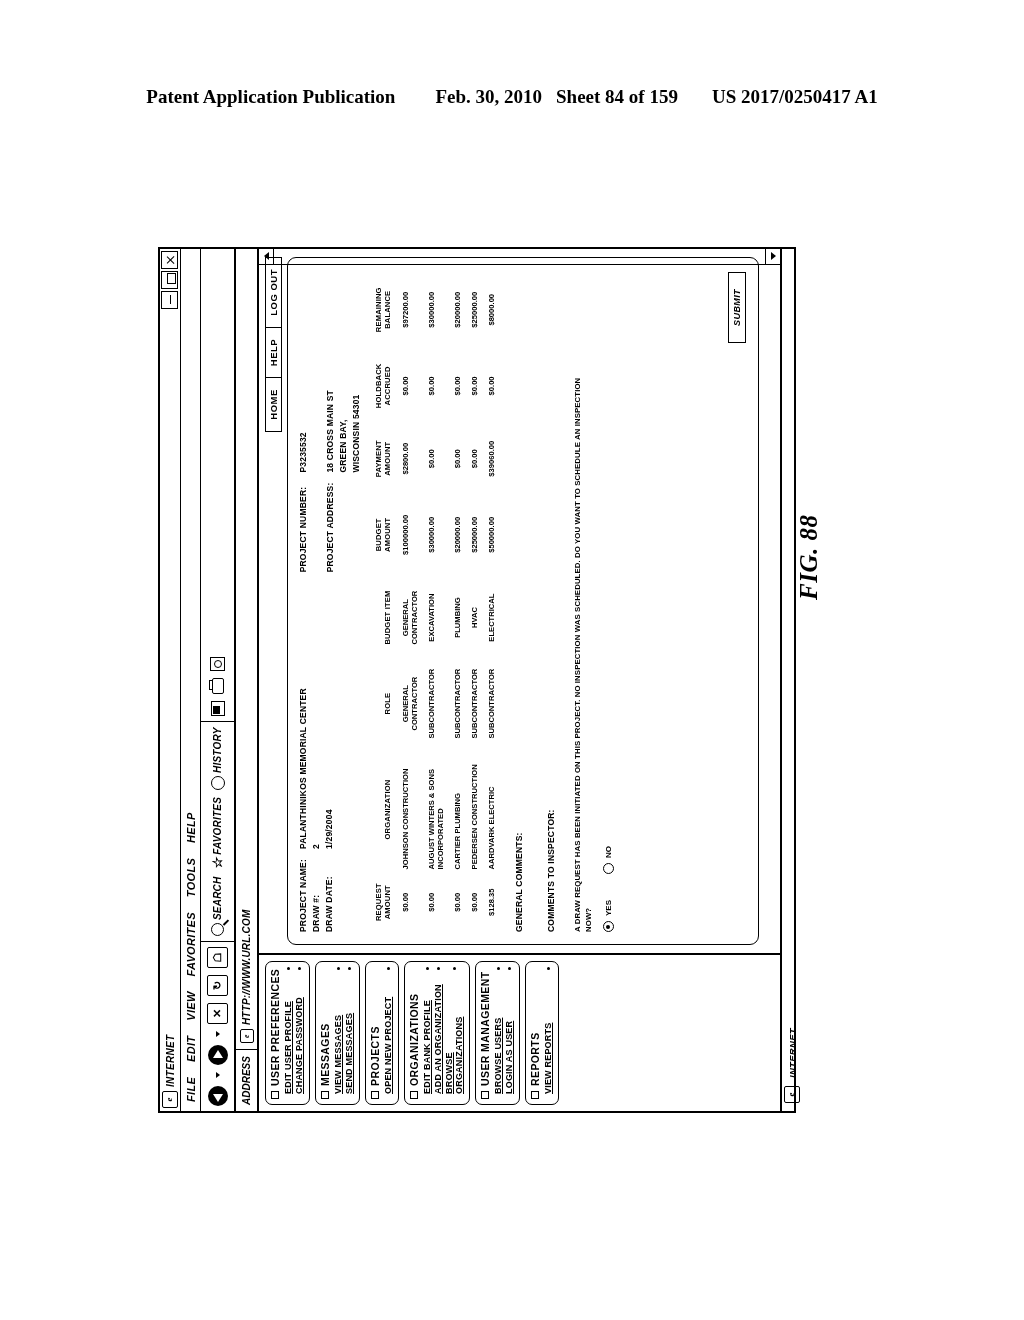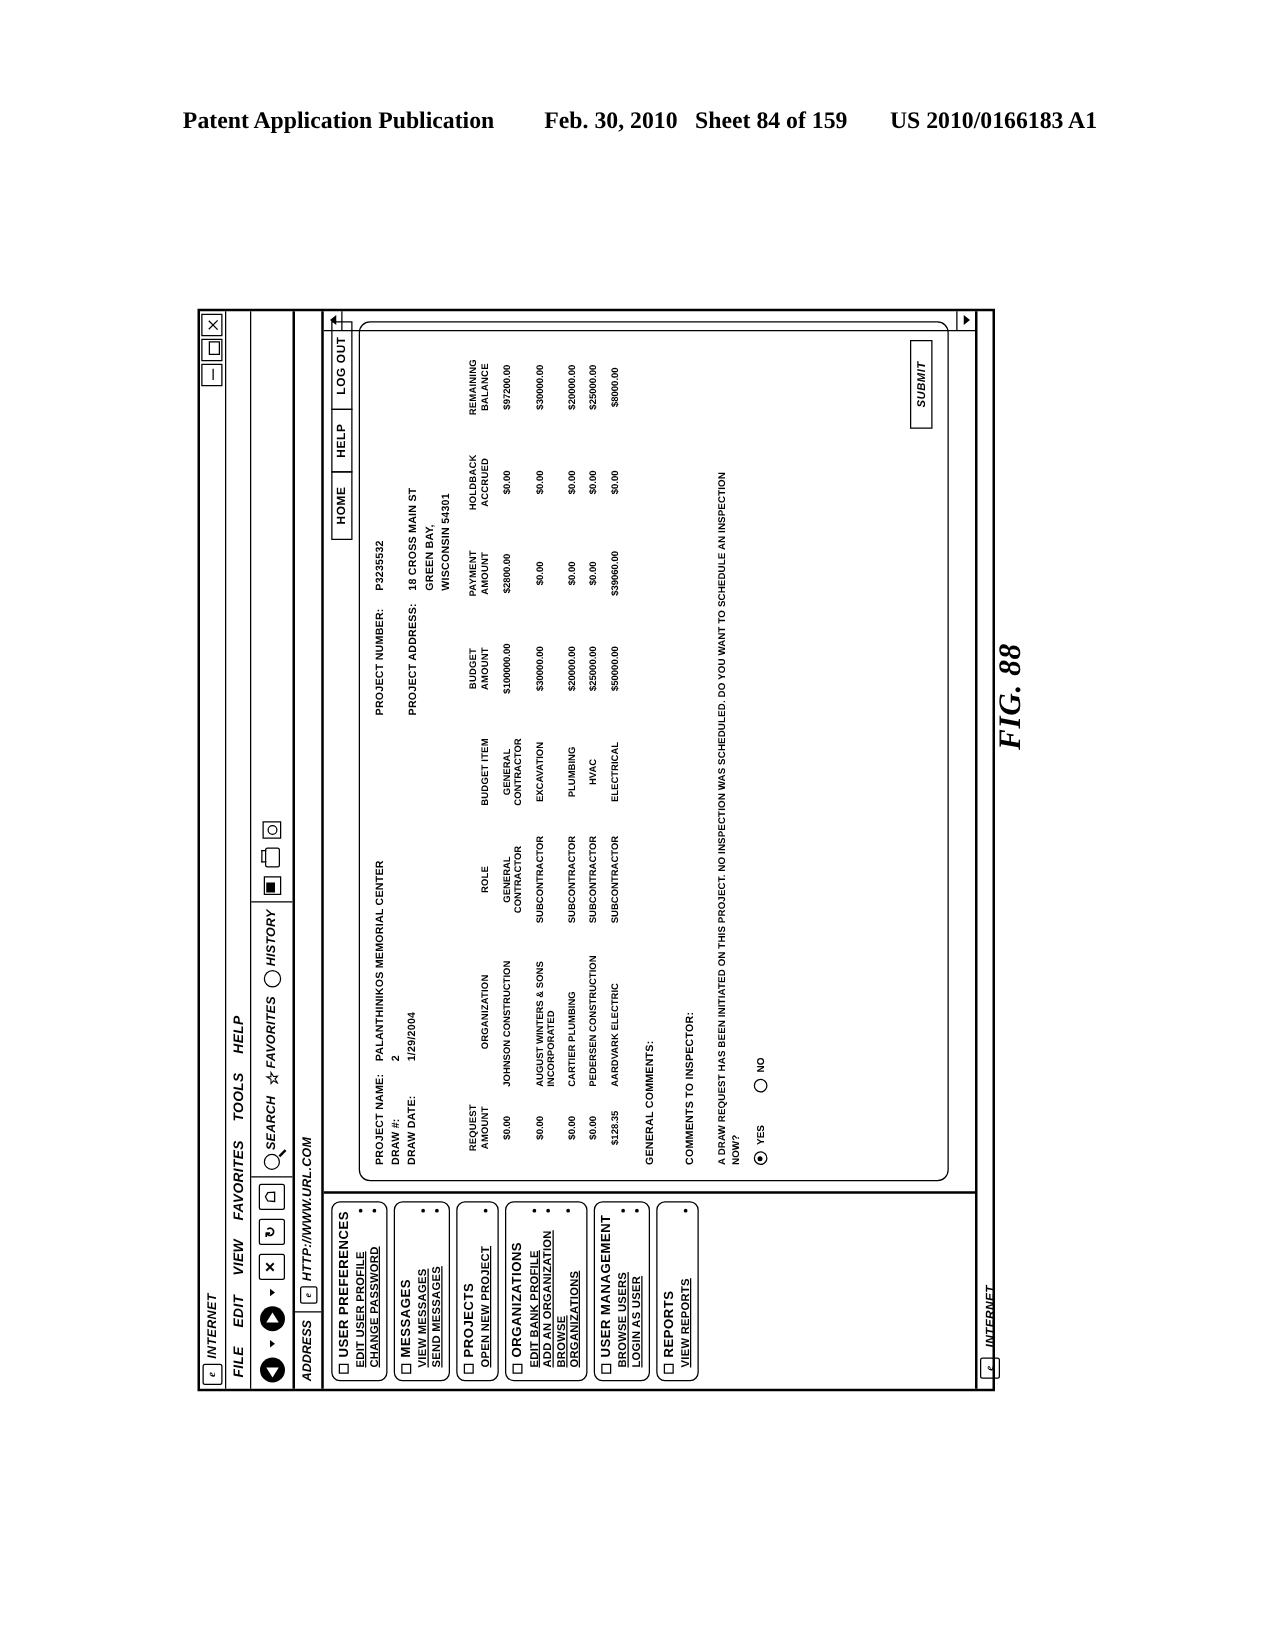--- a/index.html
+++ b/index.html
@@ -147,21 +147,21 @@
 
   
   .statusbar{height:20px;border-top:2px solid #000;display:flex;align-items:center;
      padding-left:5px;gap:4px;}
   .st-txt{font-size:9.5px;font-style:italic;font-weight:bold;letter-spacing:.3px;}
 </style>
 </head>
 <body>
 
 <div class="pat-header">
-  <span class="ph-1">Patent Application Publication</span><span class="ph-2">Feb. 30, 2010</span><span class="ph-3">Sheet 84 of 159</span><span>US 2010/0166183 A1</span>
+  <span class="ph-1">Patent Application Publication</span><span class="ph-2">Feb. 30, 2010</span><span class="ph-3">Sheet 84 of 159</span><span>US 2017/0250417 A1</span>
 </div>
 
 <div class="fig-label">FIG. 88</div>
 
 <div id="rot-wrap">
  <div class="win">
 
   <div class="titlebar">
     <div class="tb-icon">e</div>
     <div class="tb-title">INTERNET</div>

